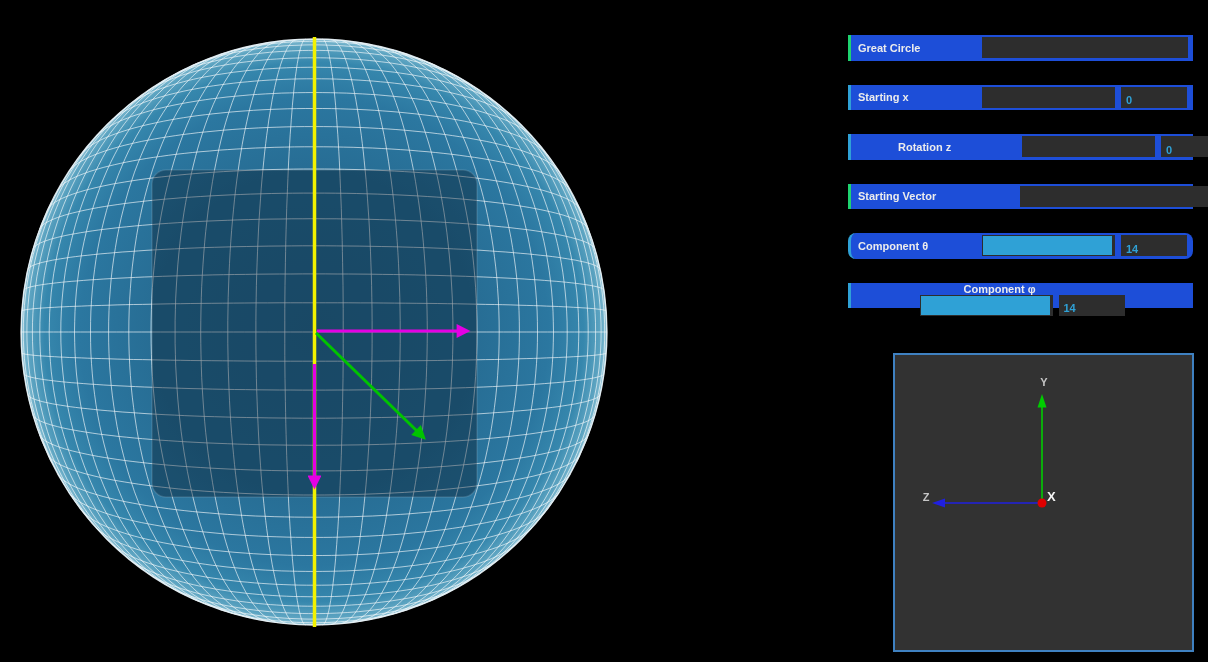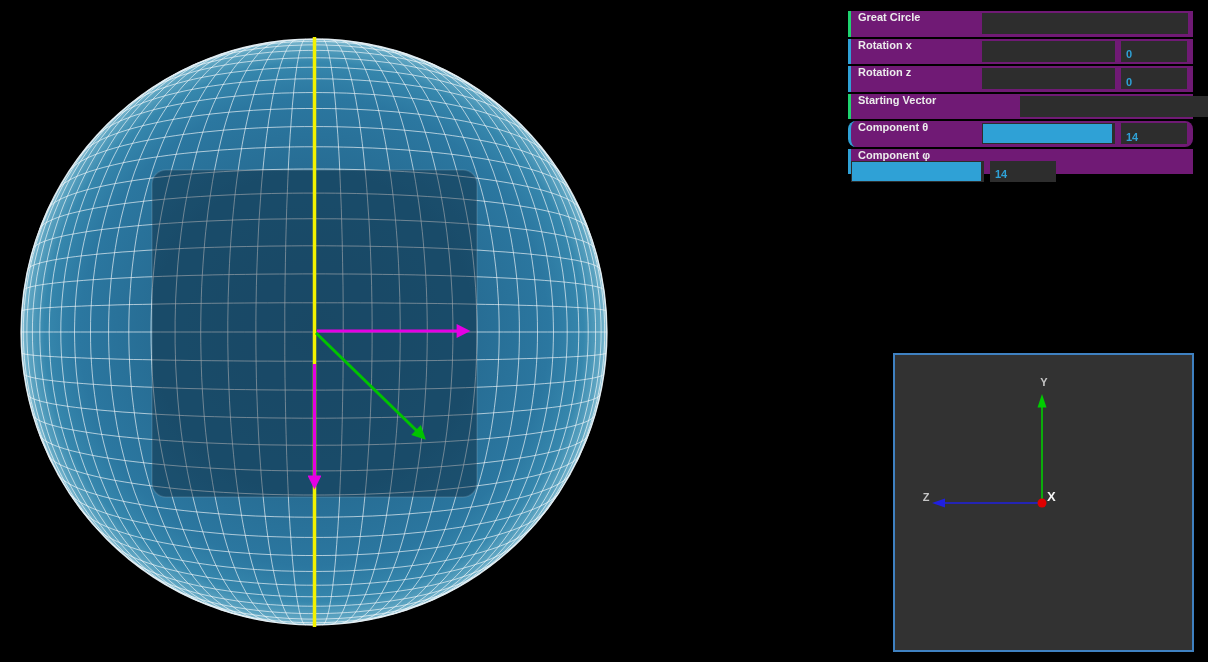--- a/index.html
+++ b/index.html
@@ -5,22 +5,22 @@
   html,body{margin:0;padding:0;}
   body{
     width:1208px;height:662px;background:#000;overflow:hidden;position:relative;
     font-family:"Liberation Sans",sans-serif;
   }
   #scene-svg{position:absolute;left:0;top:0;}
 
   
   .gui-panel{position:absolute;left:848px;top:11px;width:345px;}
   .gui-row{
-    display:flex;align-items:flex-start;height:25.5px;margin-bottom:2px;
-    background:#701a75;border-left:3px solid #2FA1D6;
+    display:flex;align-items:center;height:25.5px;margin-bottom:2px;
+    background:#1d4ed8;border-left:3px solid #2FA1D6;margin-top:24px;
   }
   .gui-label{
     width:124px;padding-left:7px;flex:none;
     font-size:11px;font-weight:700;color:#ececec;
     white-space:nowrap;overflow:hidden;user-select:none;
   }
   .gui-widgets{display:flex;align-items:center;flex:1;height:100%;}
   .gui-text{
     width:206px;height:21px;background:#2d2d2d;border:0;outline:0;
     color:#1ed36f;font-size:11px;padding:0 5px;box-sizing:border-box;
@@ -152,30 +152,30 @@
 
   <div class="gui-panel">
       <div class="gui-row" style="border-left-color: rgb(30, 211, 111);">
       <div class="gui-label">Great Circle</div>
       <div class="gui-widgets">
         <input type="text" class="gui-text" value="" style="">
 
       </div>
     </div>
       <div class="gui-row" style="border-left-color: rgb(47, 161, 214);">
-      <div class="gui-label">Rotation x</div>
+      <div class="gui-label">Starting x</div>
       <div class="gui-widgets">
 
         <div class="gui-slider">
           <div class="gui-slider-fill" style="width: 0%; background: rgb(47, 161, 214);"></div>
         </div>
         <input type="text" class="gui-number" value="0" style="color: rgb(47, 161, 214);">
       </div>
     </div>
-      <div class="gui-row" style="border-left-color: rgb(47, 161, 214);">
+      <div class="gui-row" style="border-left-color: rgb(47, 161, 214); padding-left: 40px;">
       <div class="gui-label">Rotation z</div>
       <div class="gui-widgets">
 
         <div class="gui-slider">
           <div class="gui-slider-fill" style="width: 0%; background: rgb(47, 161, 214);"></div>
         </div>
         <input type="text" class="gui-number" value="0" style="color: rgb(47, 161, 214);">
       </div>
     </div>
       <div class="gui-row" style="border-left-color: rgb(30, 211, 111); gap: 38px;">

